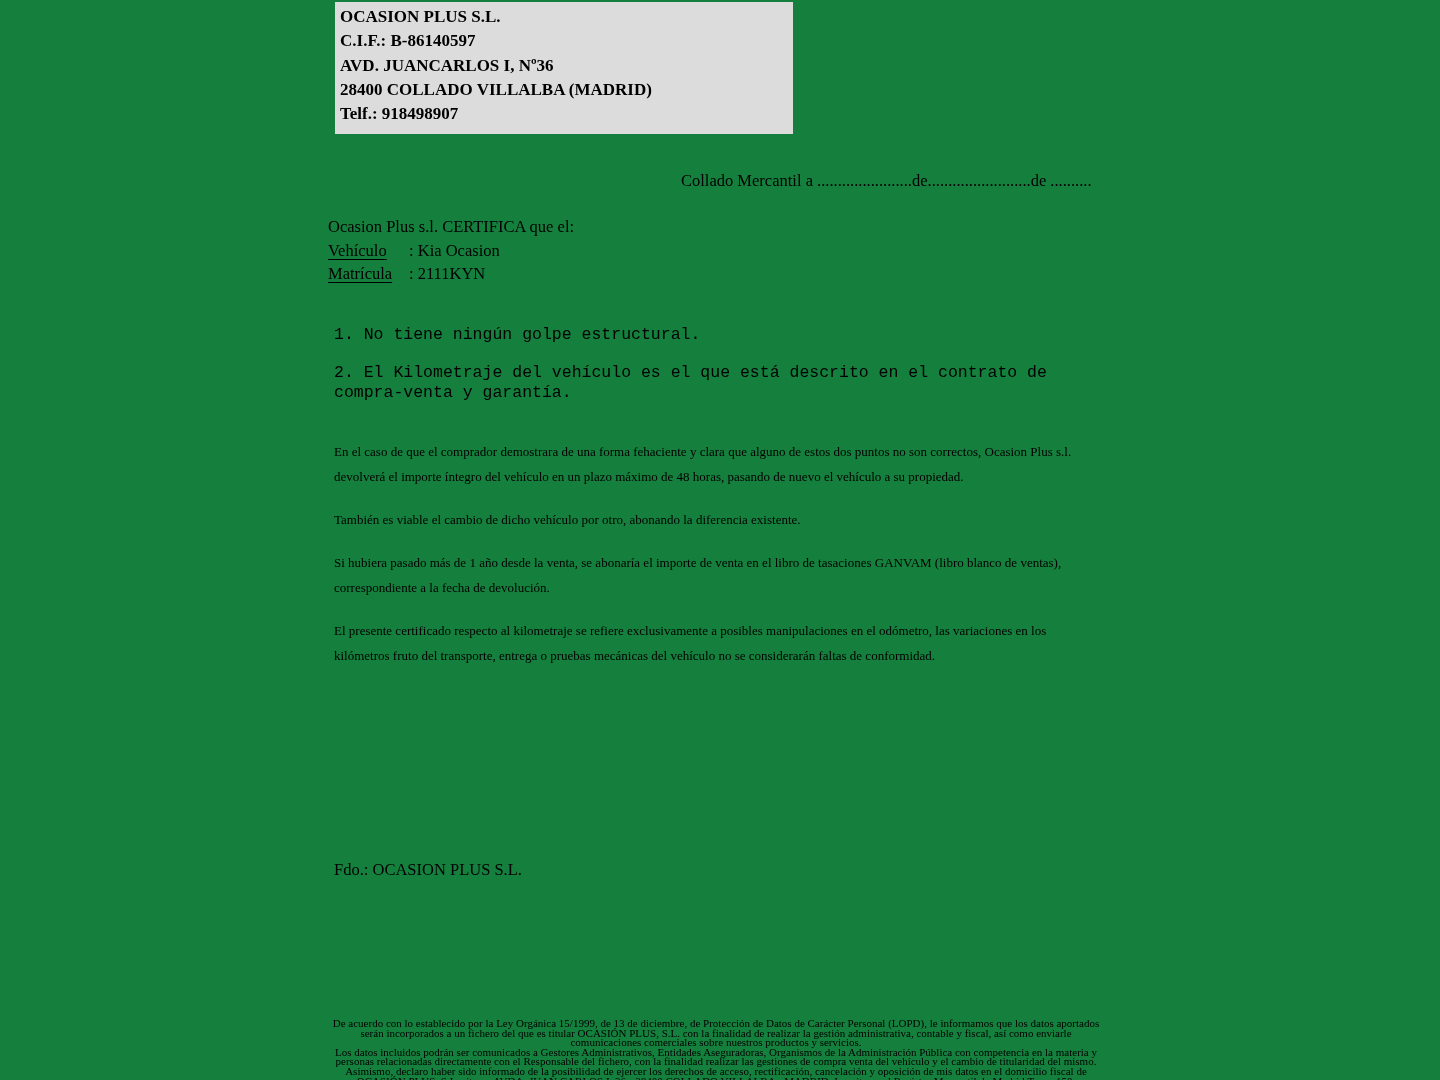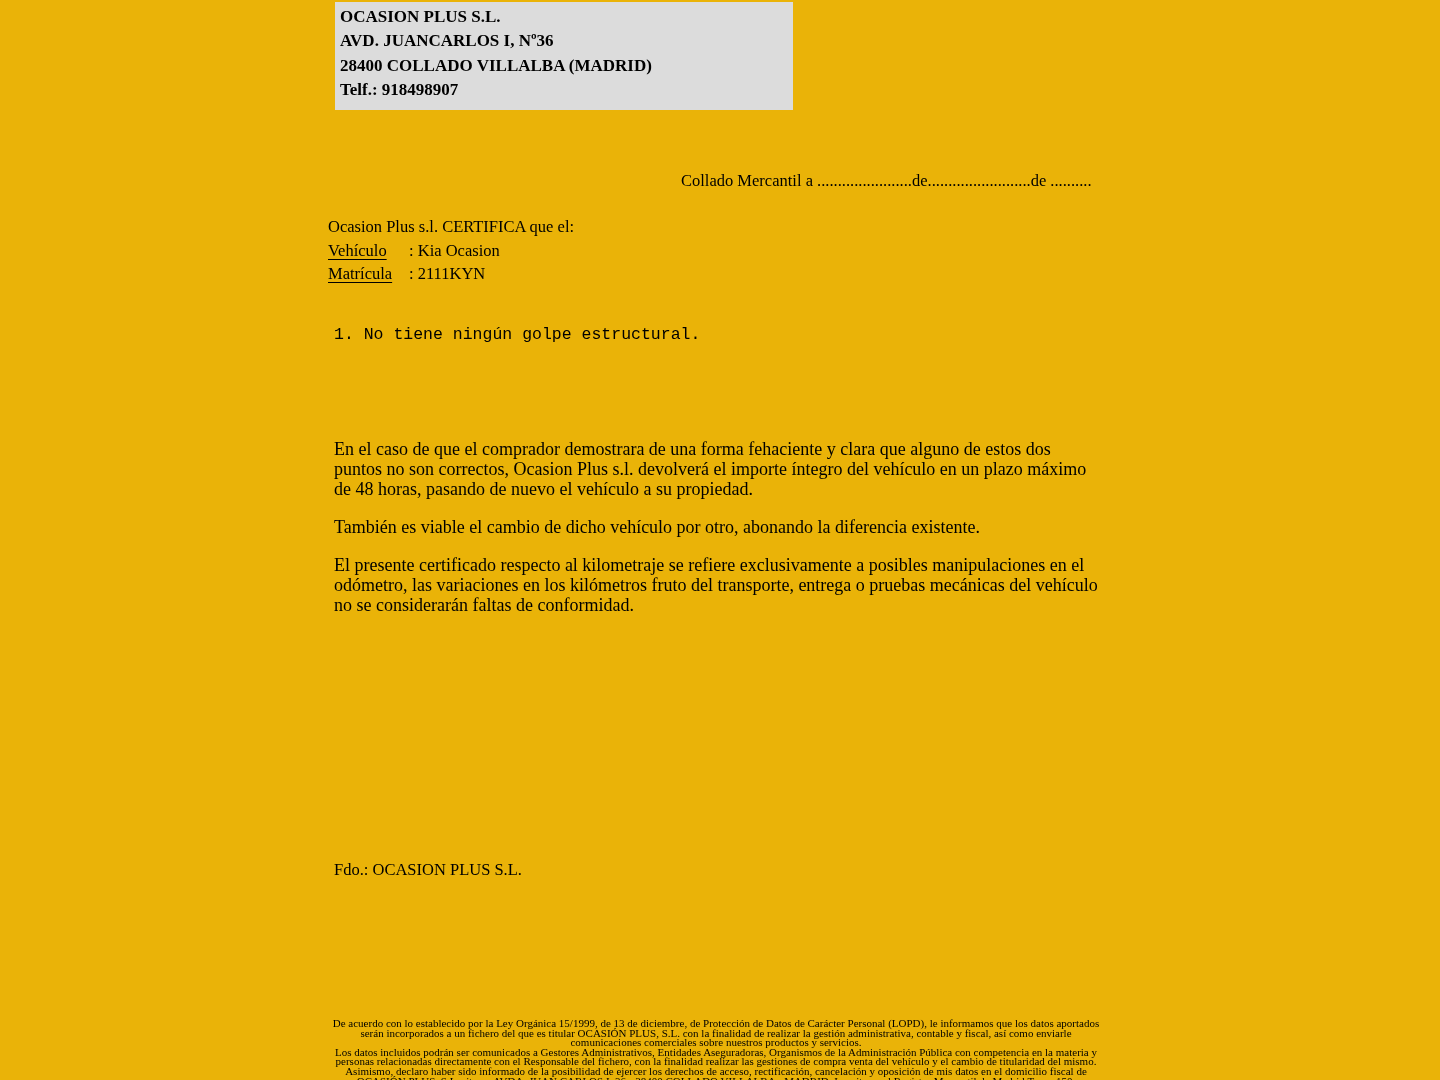--- a/index.html
+++ b/index.html
@@ -1,21 +1,21 @@
 <!DOCTYPE html>
 <html><head>
 <meta charset="utf-8">
 <style>
   * { margin: 0; padding: 0; box-sizing: border-box; }
   html, body { background: #ffffff; }
   .page {
     position: relative;
     width: 1440px;
     height: 1080px;
-    background: #eab308;
+    background: #15803d;
     font-family: "Liberation Serif", serif;
     color: #000000;
     overflow: hidden;
   }
   .header-box {
     position: absolute;
     left: 335px;
     top: 2px;
     width: 458px;
     background: #dcdcdc;
@@ -56,22 +56,22 @@
     font-size: 16.5px;
     line-height: 19.5px;
     font-family: Liberation Mono, monospace;
   }
   .points .point { margin-bottom: 18.5px; }
   .body-text {
     position: absolute;
     left: 334px;
     top: 439px;
     width: 768px;
-    font-size: 18px;
-    line-height: 20px;
+    font-size: 13px;
+    line-height: 25px;
   }
   .body-text p { margin-bottom: 18px; }
   .signature {
     position: absolute;
     left: 334px;
     top: 860px;
     font-size: 16.5px;
   }
   .legal {
     position: absolute;
@@ -83,20 +83,21 @@
     text-align: center;
   }
 </style>
 </head>
 <body>
 
 <div class="page">
 
   <div class="header-box">
     <div class="hline">OCASION PLUS S.L.</div>
+    <div class="hline">C.I.F.: B-86140597</div>
     <div class="hline">AVD. JUANCARLOS I, Nº36</div>
     <div class="hline">28400 COLLADO VILLALBA (MADRID)</div>
     <div class="hline">Telf.: 918498907</div>
   </div>
 
   <div class="date-line">Collado Mercantil a .......................de.........................de ..........</div>
 
   <div class="certify">
     <div>Ocasion Plus s.l. CERTIFICA que el:</div>
     <div class="cert-row">
@@ -104,25 +105,27 @@
       <span>: Kia Ocasion</span>
     </div>
     <div class="cert-row">
       <span class="cert-label">Matrícula</span>
       <span>: 2111KYN</span>
     </div>
   </div>
 
   <div class="points">
     <div class="point">1. No tiene ningún golpe estructural.</div>
+    <div class="point">2. El Kilometraje del vehículo es el que está descrito en el contrato de compra-venta y garantía.</div>
   </div>
 
   <div class="body-text">
     <p>En el caso de que el comprador demostrara de una forma fehaciente y clara que alguno de estos dos puntos no son correctos, Ocasion Plus s.l. devolverá el importe íntegro del vehículo en un plazo máximo de 48 horas, pasando de nuevo el vehículo a su propiedad.</p>
     <p>También es viable el cambio de dicho vehículo por otro, abonando la diferencia existente.</p>
+    <p>Si hubiera pasado más de 1 año desde la venta, se abonaría el importe de venta en el libro de tasaciones GANVAM (libro blanco de ventas), correspondiente a la fecha de devolución.</p>
     <p>El presente certificado respecto al kilometraje se refiere exclusivamente a posibles manipulaciones en el odómetro, las variaciones en los kilómetros fruto del transporte, entrega o pruebas mecánicas del vehículo no se considerarán faltas de conformidad.</p>
   </div>
 
   <div class="signature">Fdo.: OCASION PLUS S.L.</div>
 
   <div class="legal">
     <div>De acuerdo con lo establecido por la Ley Orgánica 15/1999, de 13 de diciembre, de Protección de Datos de Carácter Personal (LOPD), le informamos que los datos aportados serán incorporados a un fichero del que es titular OCASIÓN PLUS, S.L. con la finalidad de realizar la gestión administrativa, contable y fiscal, así como enviarle comunicaciones comerciales sobre nuestros productos y servicios.</div>
     <div>Los datos incluidos podrán ser comunicados a Gestores Administrativos, Entidades Aseguradoras, Organismos de la Administración Pública con competencia en la materia y personas relacionadas directamente con el Responsable del fichero, con la finalidad realizar las gestiones de compra venta del vehículo y el cambio de titularidad del mismo.</div>
     <div>Asimismo, declaro haber sido informado de la posibilidad de ejercer los derechos de acceso, rectificación, cancelación y oposición de mis datos en el domicilio fiscal de OCASIÓN PLUS, S.L. sito en AVDA. JUAN CARLOS I, 36 - 28400 COLLADO VILLALBA - MADRID. Inscrita en el Registro Mercantil de Madrid Tomo:150, Inscripción:1, Hoja:M 511731</div>
   </div>

